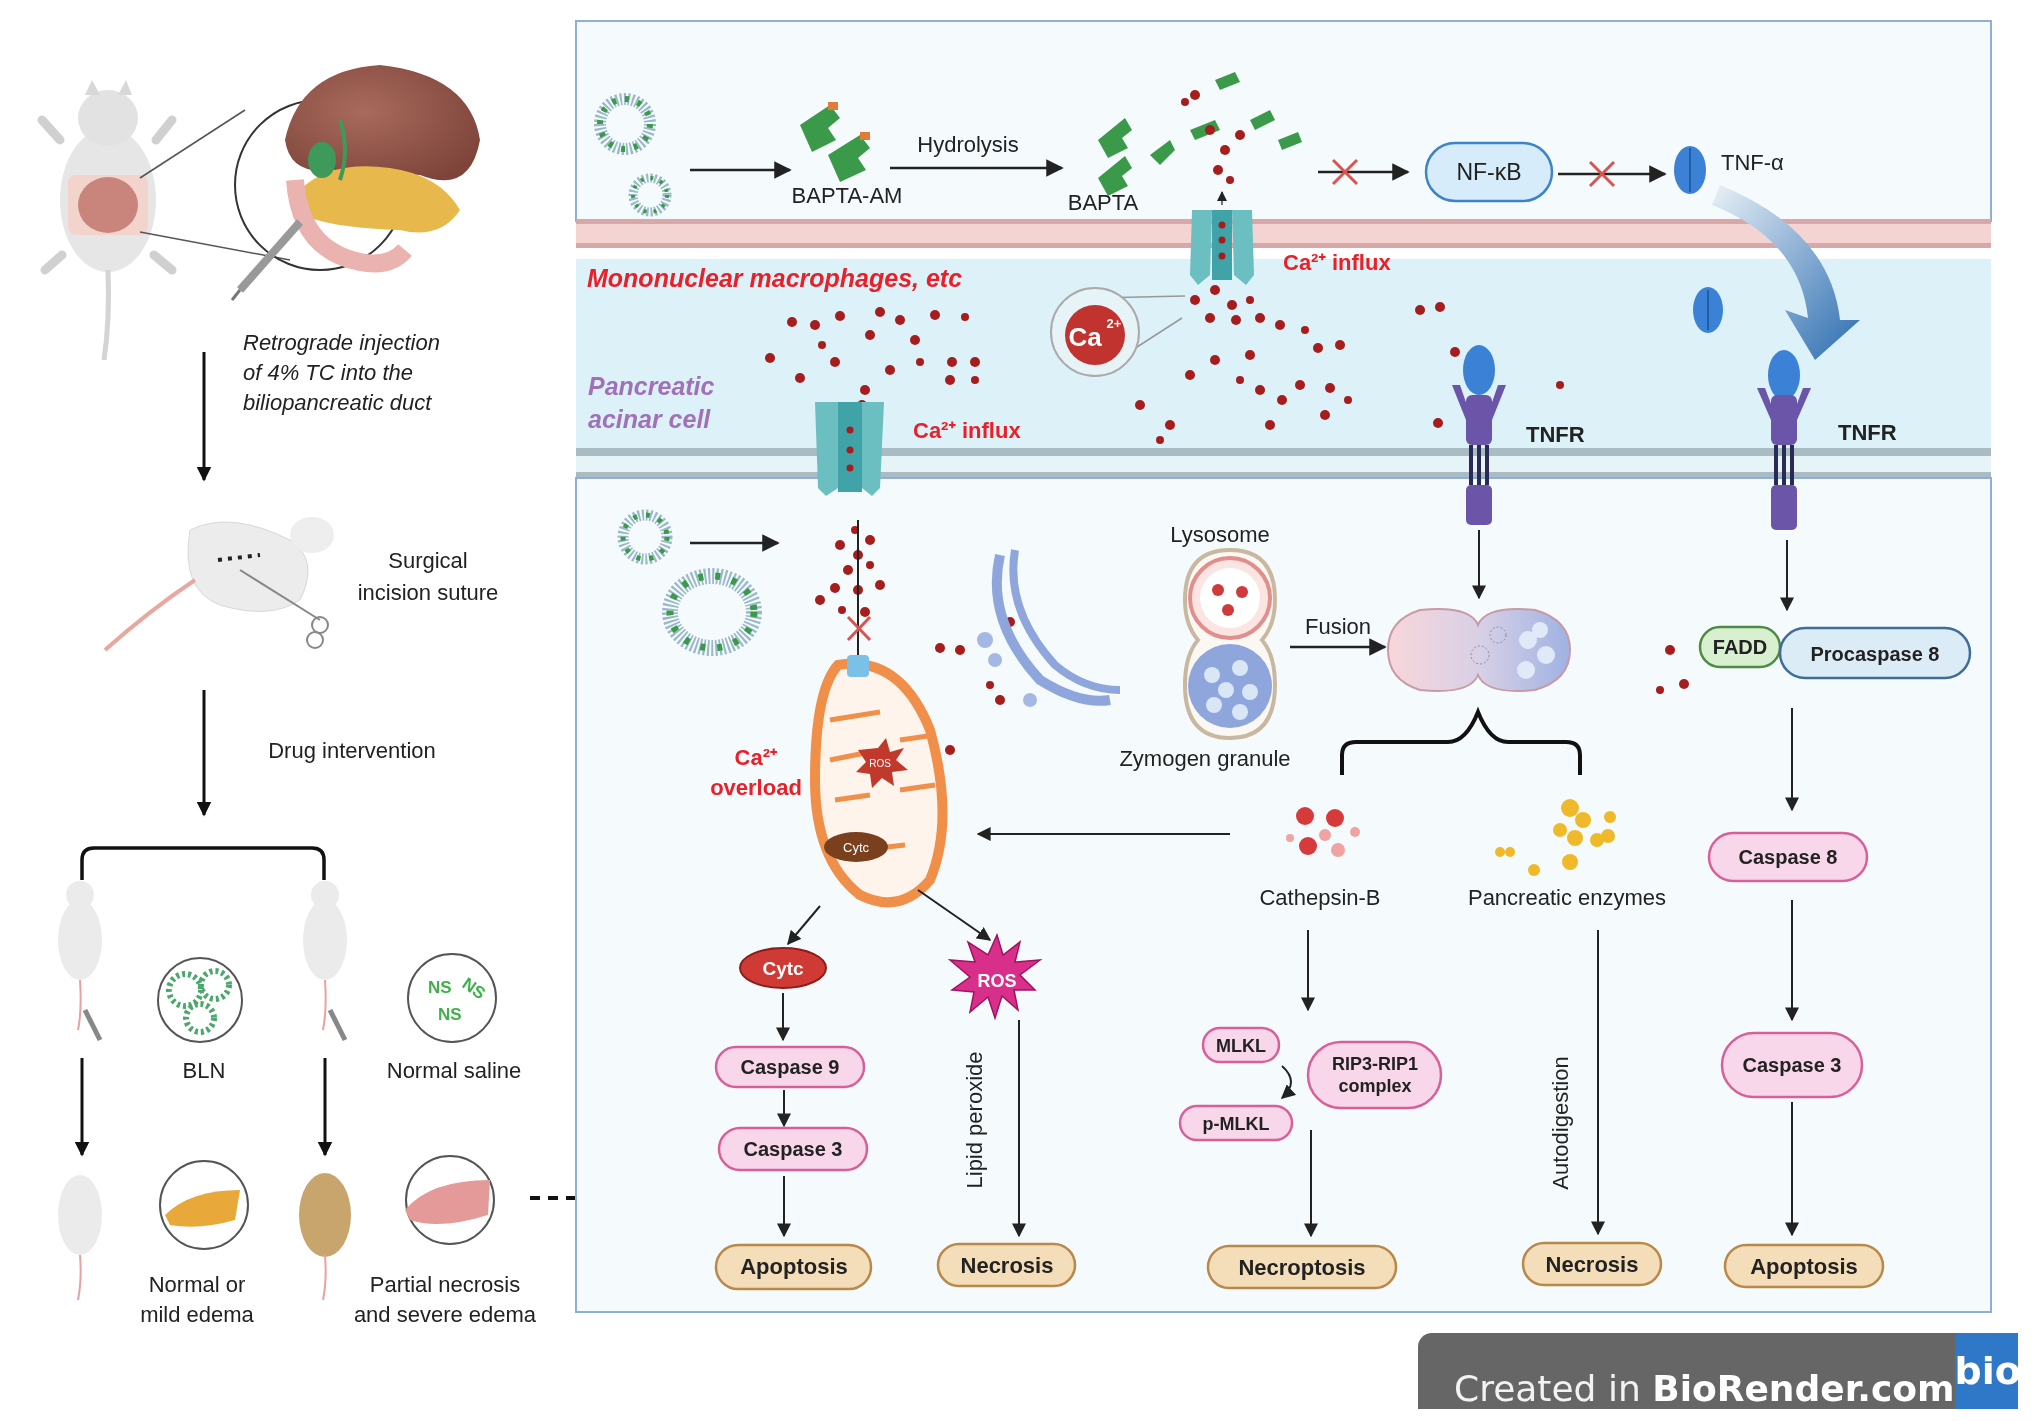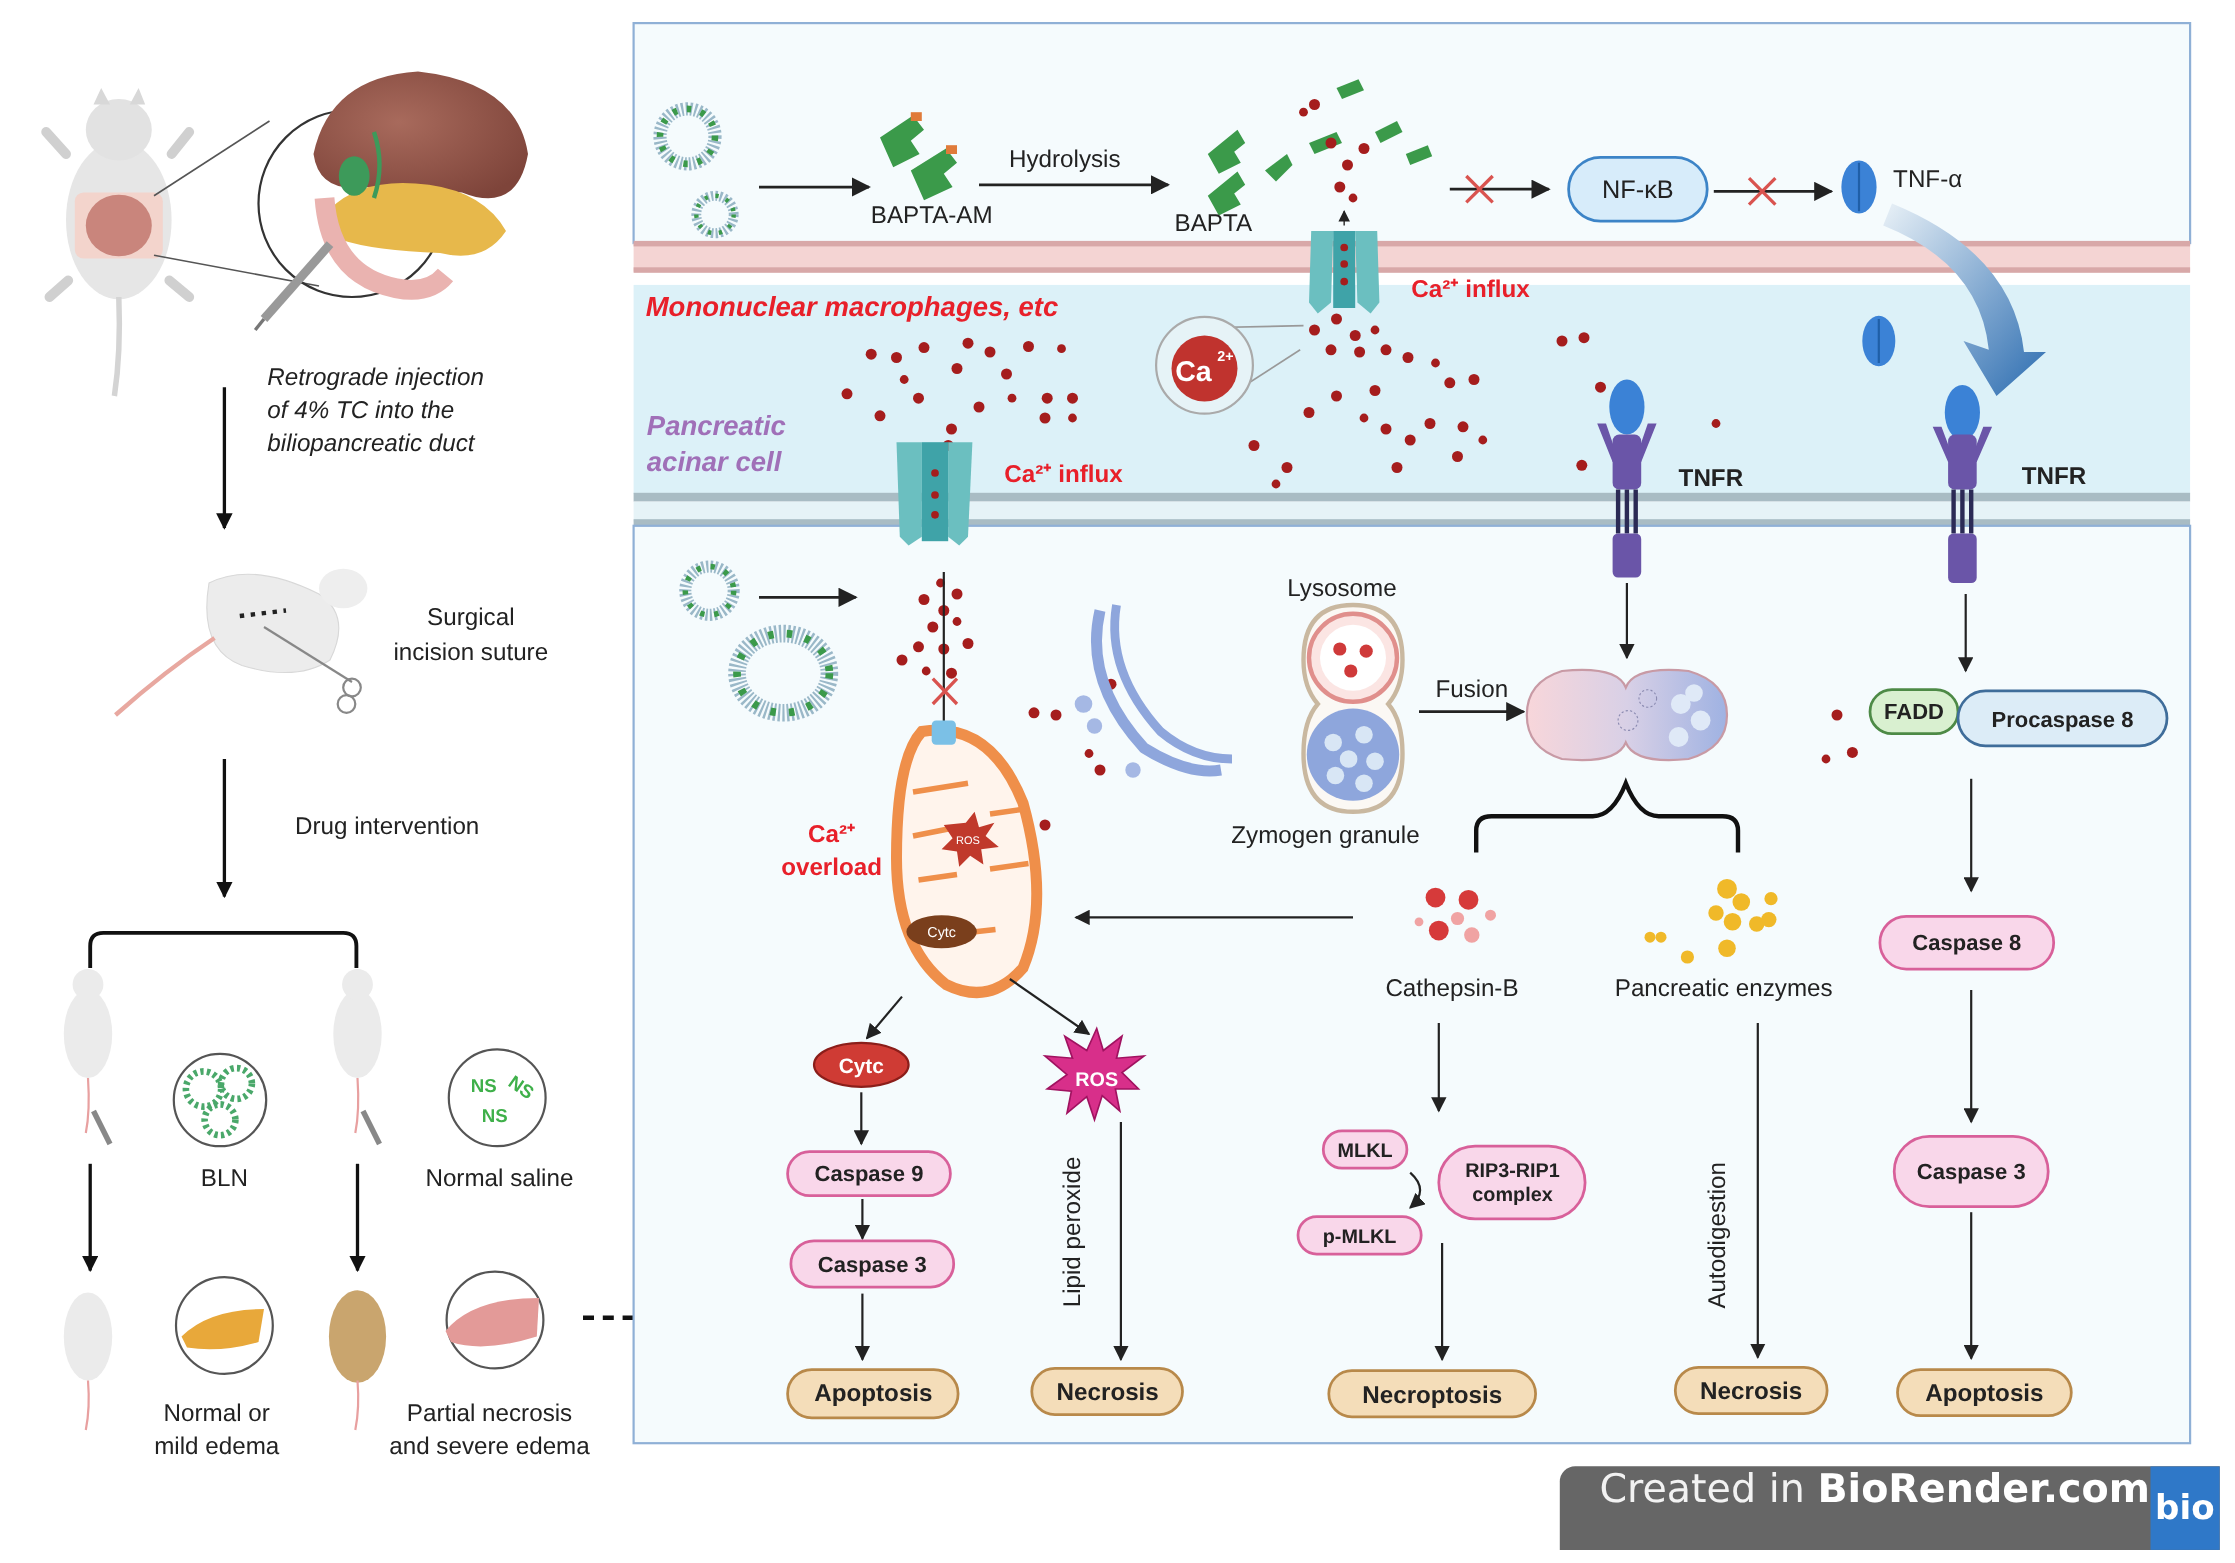--- a/index.html
+++ b/index.html
@@ -3,24 +3,24 @@
 <meta charset="utf-8">
 <style>
   html, body { margin: 0; padding: 0; background: #ffffff; }
   body { width: 2032px; height: 1421px; overflow: hidden; position: relative; font-family: "Liberation Sans", sans-serif; }
   svg { position: absolute; left: 0; top: 0; }
   .t { font-family: "Liberation Sans", sans-serif; fill: #222; }
   .tb { font-family: "Liberation Sans", sans-serif; font-weight: bold; fill: #222; }
   .it { font-style: italic; }
   .red { fill: #e8202a; }
   .purple { fill: #a070b8; }
-  .badge { position: absolute; left: 1418px; top: 1333px; width: 600px; height: 76px; background: #666; border-radius: 14px 0 0 0; overflow: hidden; display: flex; align-items: flex-start; }
+  .badge { position: absolute; left: 1418px; top: 1333px; width: 600px; height: 76px; background: #666; border-radius: 14px 0 0 0; overflow: hidden; display: flex; align-items: flex-end; }
   .badge-text { color: #f2f2f2; font-family: "DejaVu Sans", sans-serif; font-size: 36px; padding-left: 36px; white-space: nowrap; flex: 1; }
   .badge-text b { font-weight: bold; color: #fff; }
-  .badge-logo { width: 76px; height: 76px; background: #2f78c8; color: #fff; font-family: "DejaVu Sans", sans-serif; font-weight: bold; font-size: 31px; display: flex; align-items: center; justify-content: center; }
+  .badge-logo { width: 76px; height: 76px; background: #2f78c8; color: #fff; font-family: "DejaVu Sans", sans-serif; font-weight: bold; font-size: 38px; display: flex; align-items: center; justify-content: center; }
 </style>
 </head>
 <body>
 
 <svg width="2032" height="1421" viewBox="0 0 2032 1421">
   <defs>
     <marker id="ah" viewBox="0 0 10 10" refX="9" refY="5" markerWidth="7" markerHeight="7" orient="auto-start-reverse">
       <path d="M0,0 L10,5 L0,10 z" fill="#222"></path>
     </marker>
     <marker id="ahb" viewBox="0 0 10 10" refX="9" refY="5" markerWidth="5" markerHeight="5" orient="auto-start-reverse">

